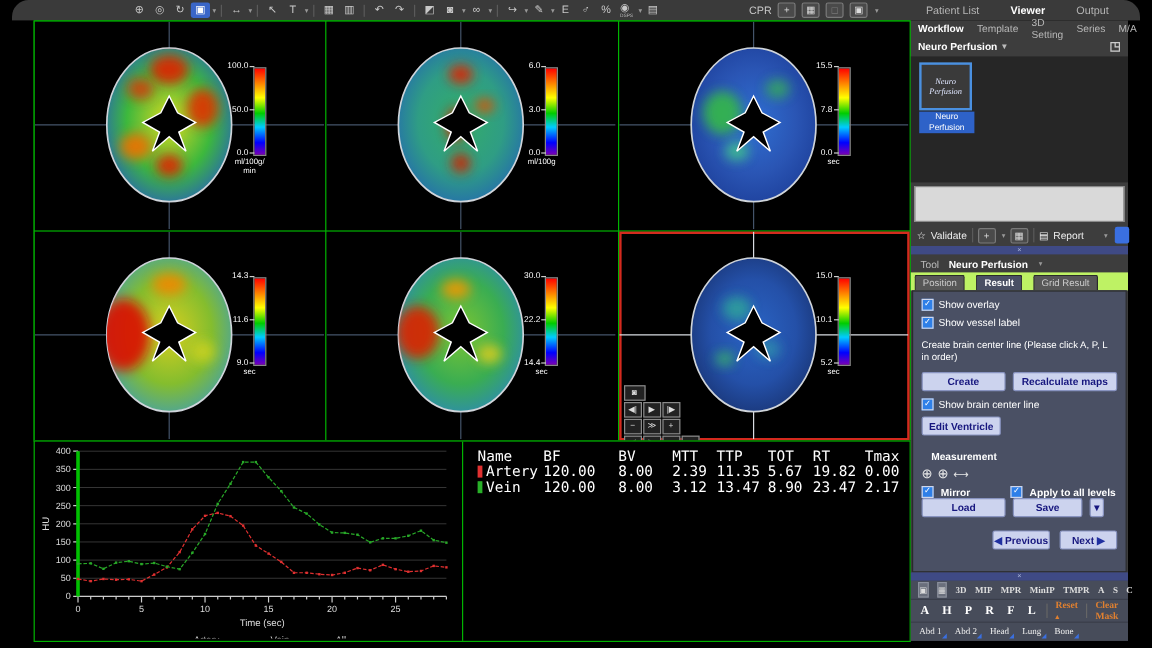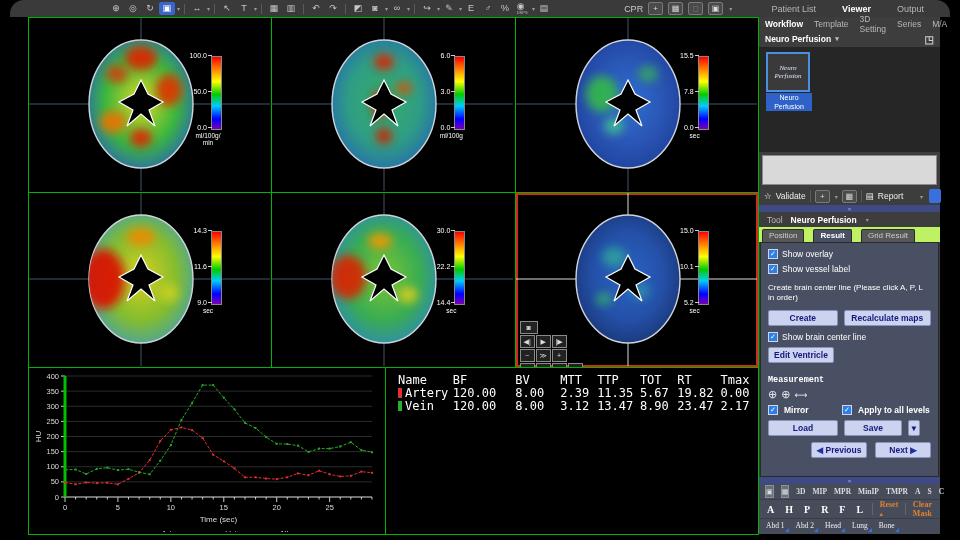--- a/index.html
+++ b/index.html
@@ -77,24 +77,24 @@
   .panel-body{flex:1;background:#4a5064;border:1px solid #2a2a2a;margin:0 1px;padding:6px 7px 4px 7px;
     color:#fff;display:flex;flex-direction:column;}
   .chk-row{display:flex;align-items:center;gap:4px;margin-bottom:5px;}
   .chk{width:8px;height:8px;background:#2e7fe8;border:1px solid #cfd6ea;color:#fff;font-size:7px;
     line-height:8px;text-align:center;flex:none;}
   .note{margin:4px 0 7px 0;line-height:10px;font-size:8px;}
   .btn-row{display:flex;gap:6px;margin-bottom:6px;align-items:center;}
   .pbtn{background:#ccd3ee;color:#16167e;border:1px solid #8893c0;border-radius:2px;
     font-size:8.5px;font-weight:bold;padding:2px 0;text-align:center;}
   .pbtn.primary{background:#5b80d8;color:#0a0a50;border-color:#c8d4f4;}
-  .meas-label{margin:6px 0 3px 0;font-weight:bold;font-family:Liberation Mono, monospace;}
+  .meas-label{margin:6px 0 3px 8px;font-weight:bold;}
   .meas-icons{display:flex;gap:4px;align-items:center;font-size:11px;color:#e8e8e8;margin-bottom:4px;}
   .nav-row{margin-top:auto;display:flex;justify-content:flex-end;gap:8px;padding-bottom:14px;}
-  .nav-btn{width:56px;}
+  .nav-btn{width:48px;}
   .nav-btn .tri{color:#2030a0;}
   
   .bottom-tools{height:50px;background:#474c5a;display:flex;flex-direction:column;}
   .bt-row{flex:1;display:flex;align-items:center;padding:0 6px;gap:7px;border-top:1px solid #3a3e4a;font-family:Liberation Serif, serif;}
   .bt-ic{width:13px;height:11px;background:#6a6f7c;border:1px solid #8a8f9c;display:inline-flex;
     align-items:center;justify-content:center;font-size:7px;color:#ddd;}
   .bt-mode{font-size:7.5px;font-weight:bold;color:#ddd;}
   .bt-ltr{font-size:10px;font-weight:bold;color:#fff;padding:0 2px;}
   .bt-orange{color:#e08030;font-weight:bold;font-size:8px;}
   .bt-div{width:1px;height:12px;background:#666;}
@@ -652,21 +652,21 @@
       </div>
       <div class="btn-row">
         <button class="pbtn" style="width:66px">Edit Ventricle</button>
       </div>
       <div class="meas-label">Measurement</div>
       <div class="meas-icons">
         <span>⊕</span>
         <span>⊕</span>
         <span style="font-size:9px">⟷</span>
       </div>
-      <div class="btn-row" style="margin-bottom:5px">
+      <div class="btn-row" style="margin-bottom:0">
         <span class="chk">✓</span>
         <span style="font-weight:bold;width:52px">Mirror</span>
         <span class="chk">✓</span>
         <span style="font-weight:bold">Apply to all levels</span>
       </div>
       <div class="btn-row">
         <button class="pbtn" style="width:70px">Load</button>
         <button class="pbtn" style="width:58px">Save</button>
         <button class="pbtn" style="width:12px;padding:2px 0">▾</button>
       </div>

